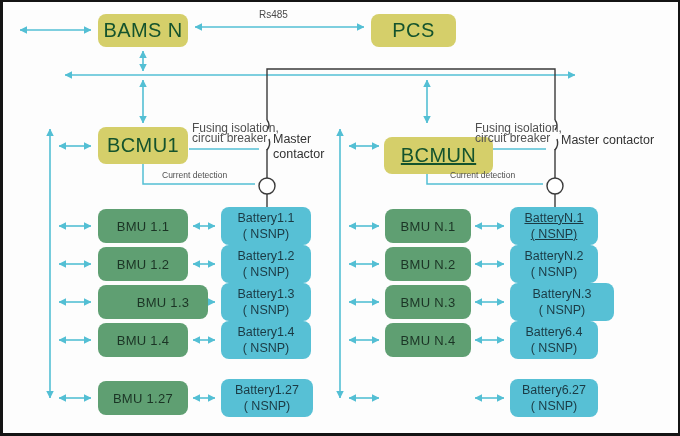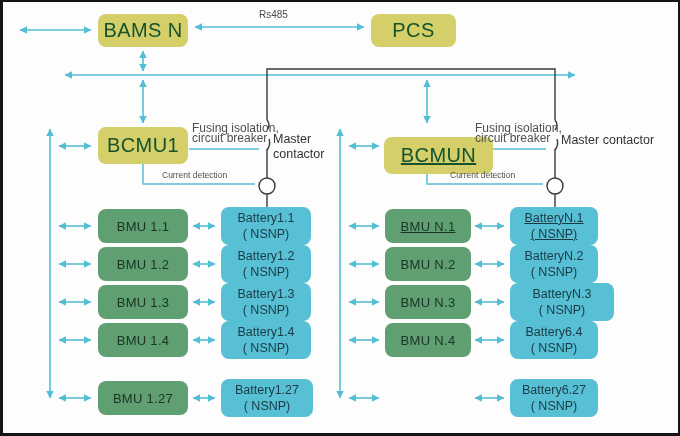--- a/index.html
+++ b/index.html
@@ -122,21 +122,21 @@
   </div>
   <div class="lbl master nowrap" style="left:558px;top:131px;">Master contactor</div>
   <div class="lbl tiny" style="left:447px;top:168px;">Current detection</div>
 
   <div class="box green" style="left:95px;top:207px;width:90px;height:34px;">
       <span>BMU 1.1</span>
     </div>
   <div class="box green" style="left:95px;top:245px;width:90px;height:34px;">
       <span>BMU 1.2</span>
     </div>
-  <div class="box green" style="left:95px;top:283px;width:90px;height:34px;">
+  <div class="box green" style="left:95px;top:283px;width:90px;height:34px;padding-left:20px;">
       <span>BMU 1.3</span>
     </div>
   <div class="box green" style="left:95px;top:321px;width:90px;height:34px;">
       <span>BMU 1.4</span>
     </div>
   <div class="box green" style="left:95px;top:379px;width:90px;height:34px;">
       <span>BMU 1.27</span>
     </div>
 
   <div class="box teal" style="left:218px;top:205px;width:90px;height:38px;">
@@ -153,21 +153,21 @@
     </div>
   <div class="box teal" style="left:218px;top:319px;width:90px;height:38px;">
     <span>Battery1.4</span>
     <span>( NSNP)</span>
     </div>
   <div class="box teal" style="left:218px;top:377px;width:92px;height:38px;">
     <span>Battery1.27</span>
     <span>( NSNP)</span>
     </div>
 
-  <div class="box green" style="left:382px;top:207px;width:86px;height:34px;text-decoration:underline;">
+  <div class="box green" style="left:382px;top:207px;width:86px;height:34px;">
       <span>BMU N.1</span>
     </div>
   <div class="box green" style="left:382px;top:245px;width:86px;height:34px;border-radius:8px;">
       <span>BMU N.2</span>
     </div>
   <div class="box green" style="left:382px;top:283px;width:86px;height:34px;">
       <span>BMU N.3</span>
     </div>
   <div class="box green" style="left:382px;top:321px;width:86px;height:34px;">
       <span>BMU N.4</span>

